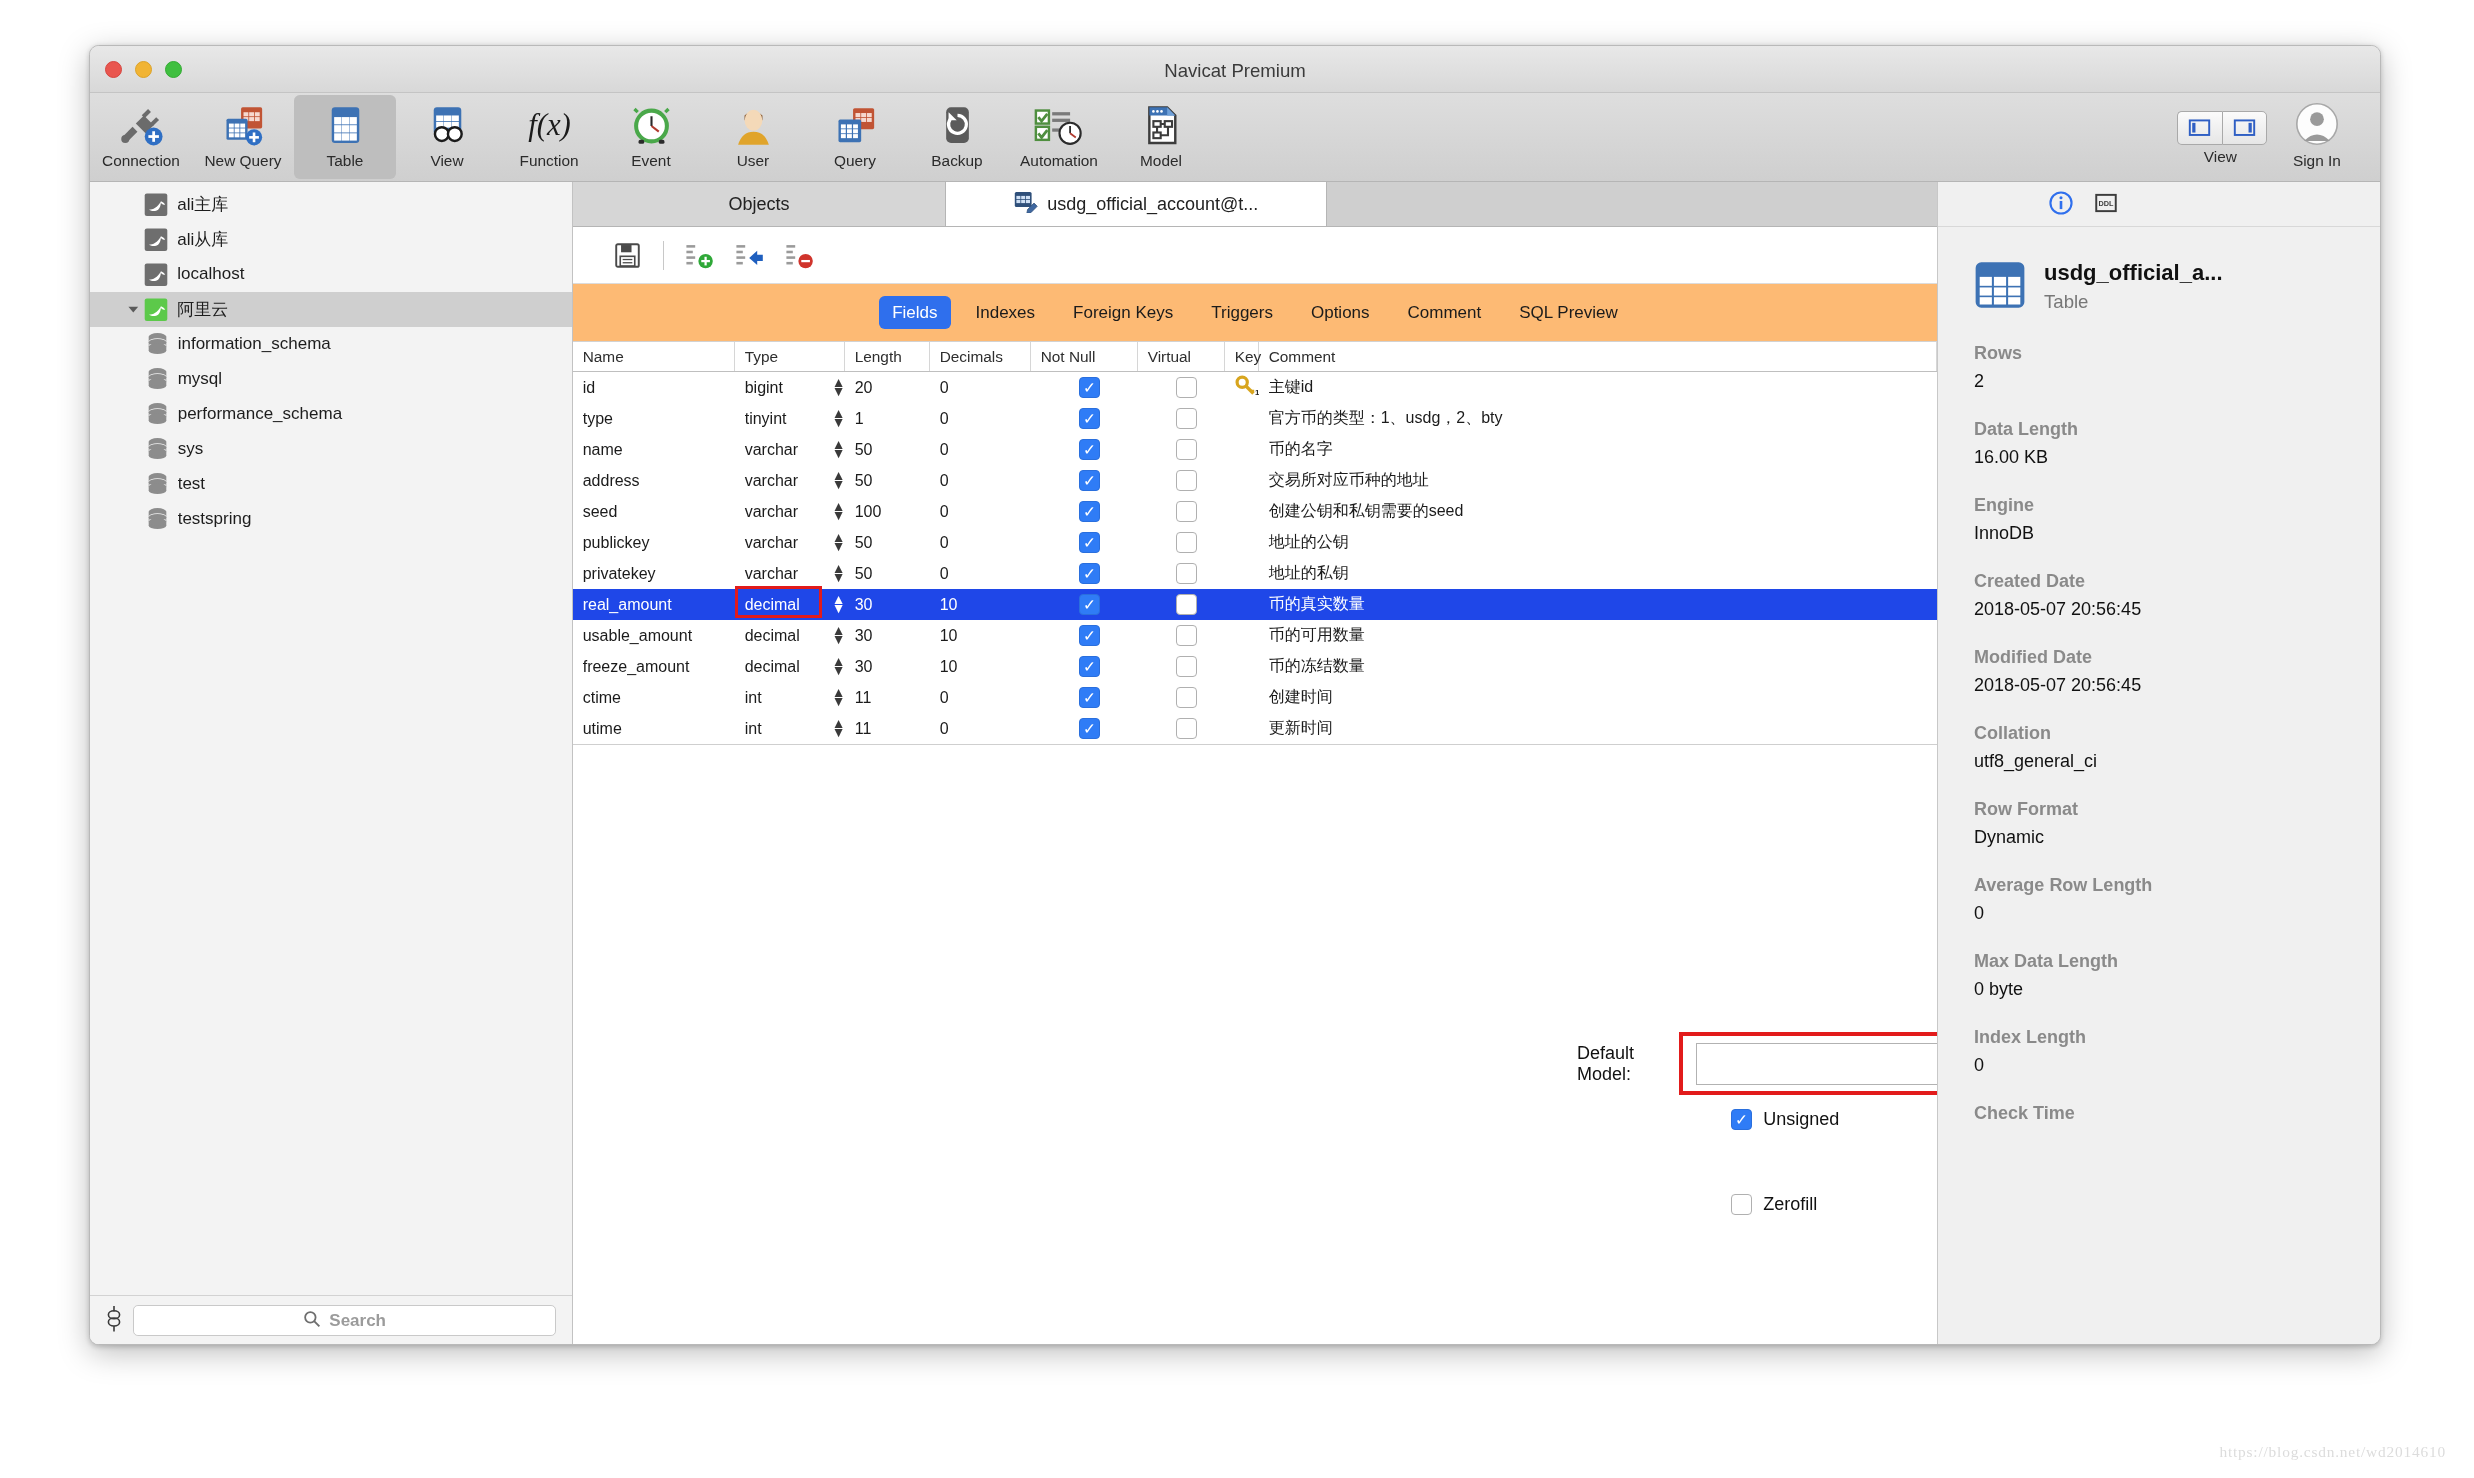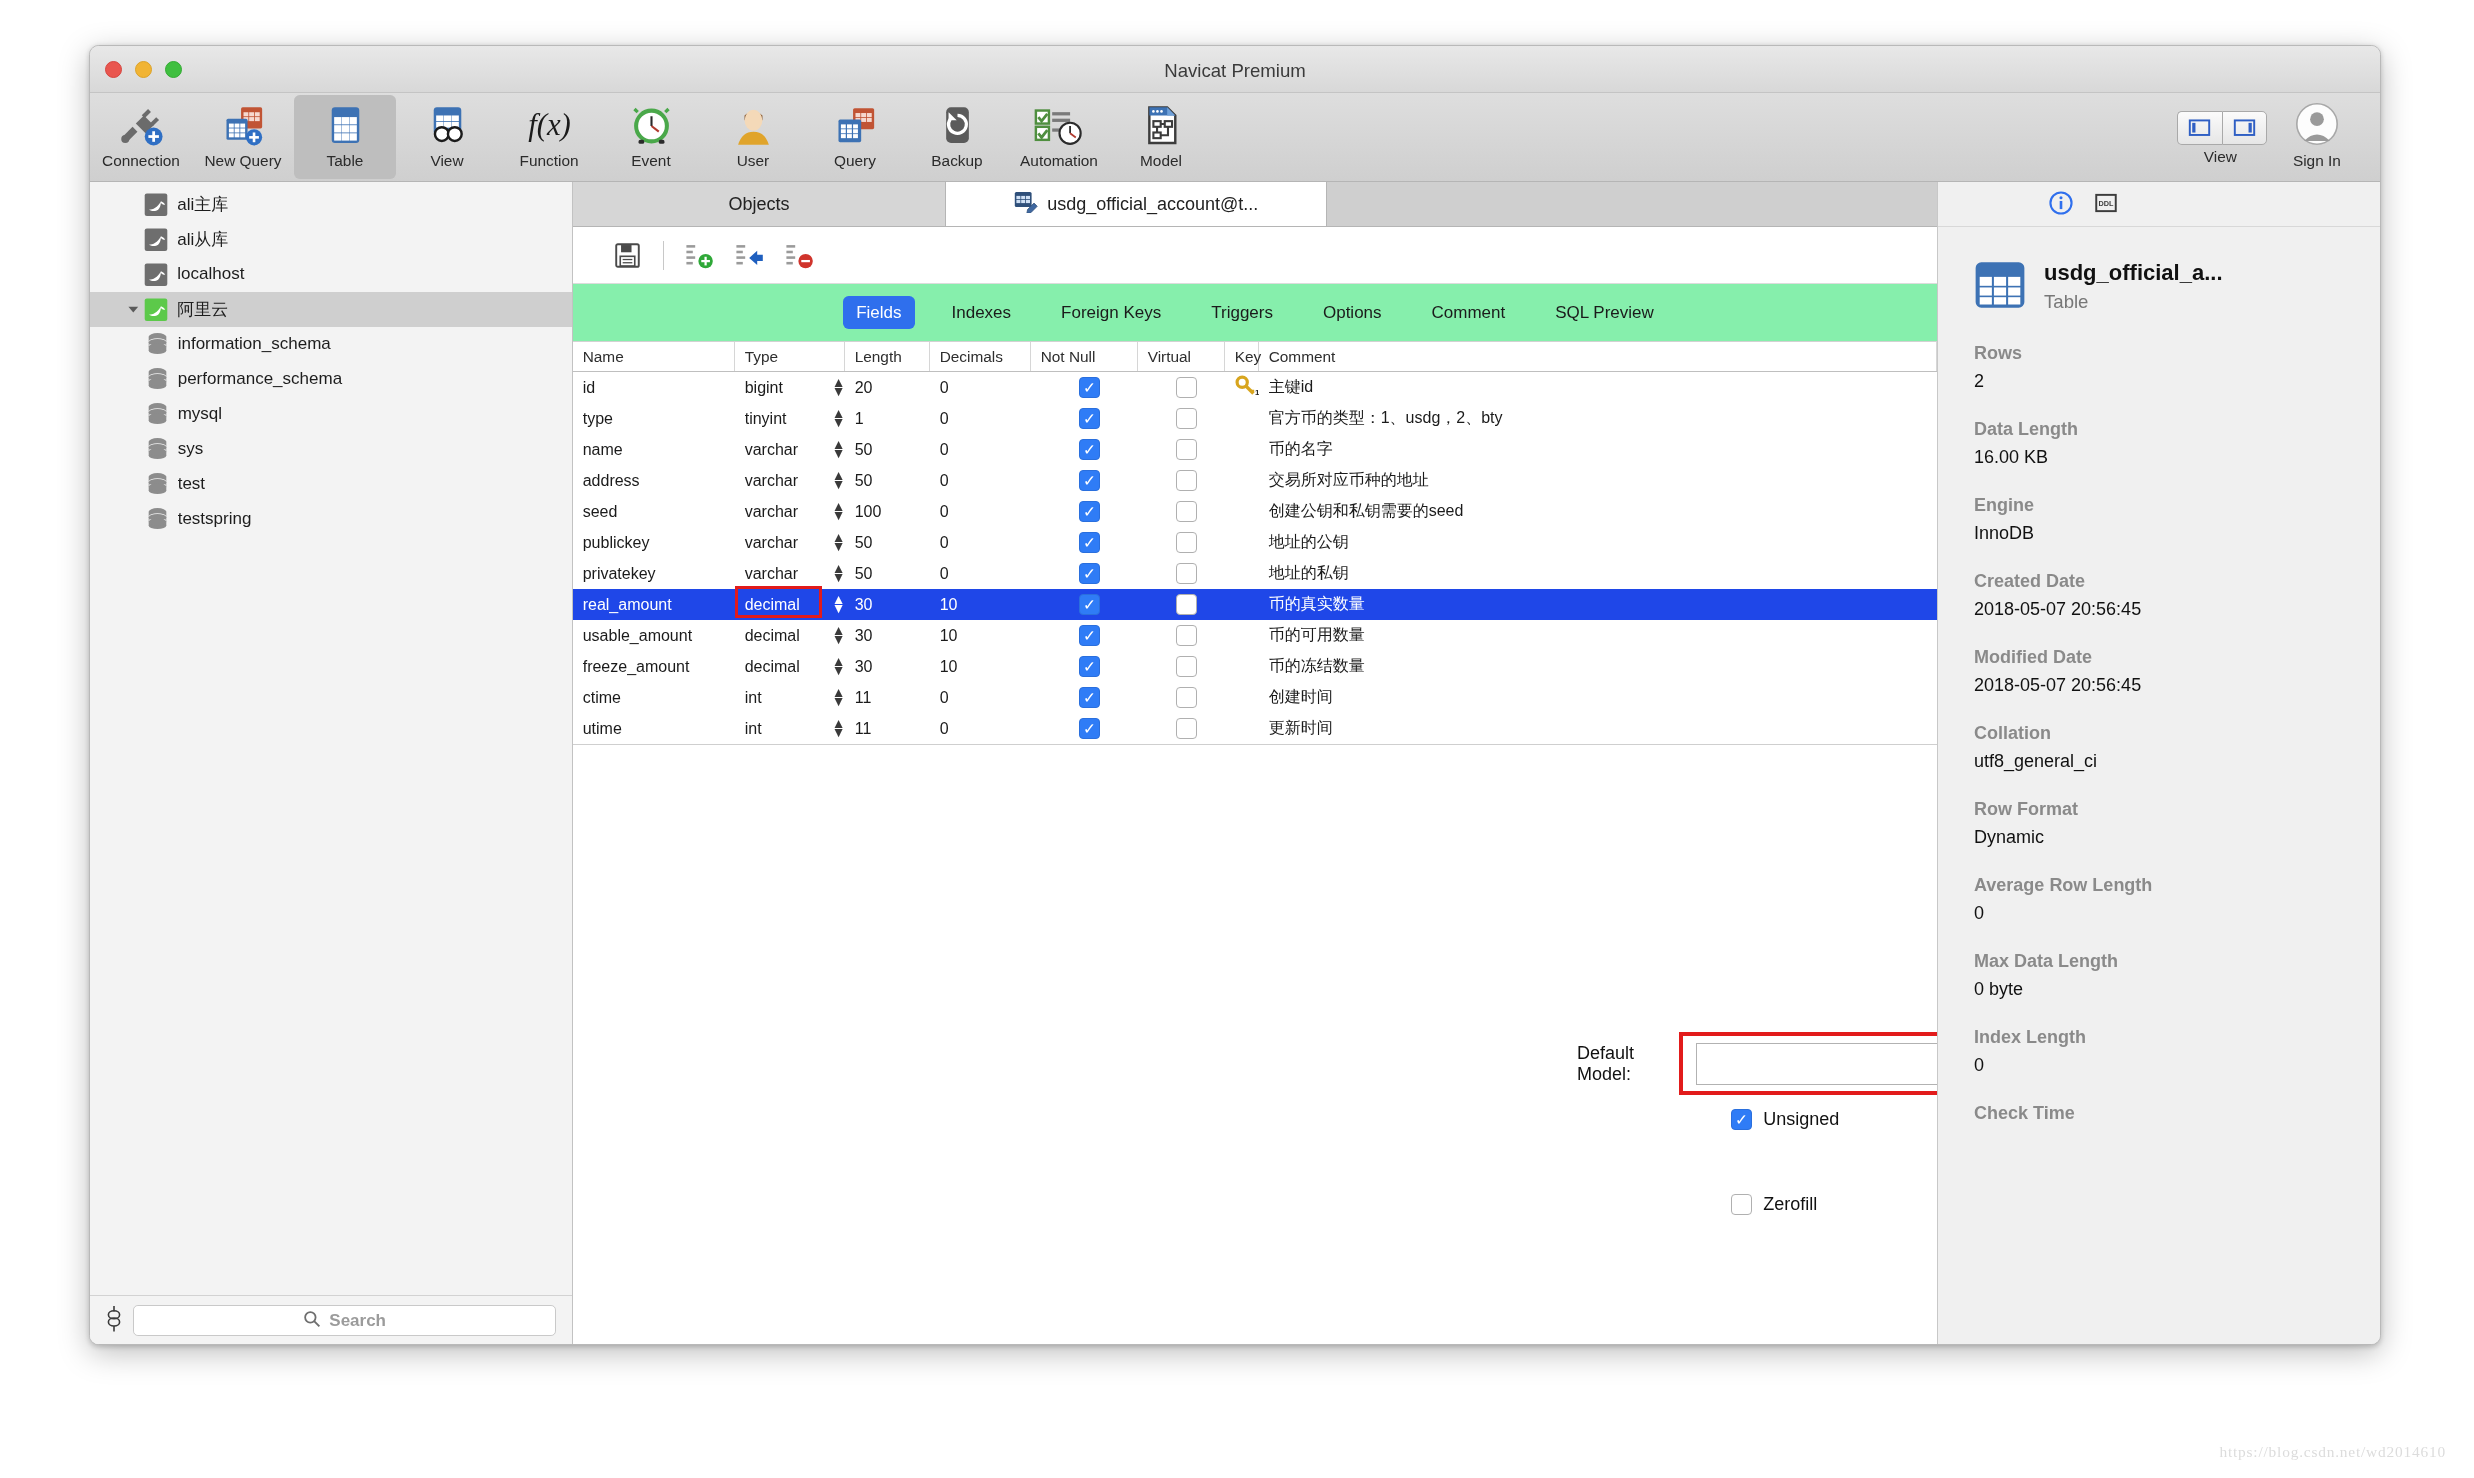--- a/index.html
+++ b/index.html
@@ -105,21 +105,21 @@
   .tab.objects { width:373px; background:#d6d6d6; }
   .tab.active { background:#ffffff; width:381px; }
 
   .fieldtools {
     height:57px; display:flex; align-items:center; padding-left:29px; gap:0;
     border-bottom:0.8px solid #dcdcdc; background:#fff;
   }
   .ft-btn { width:50px;height:42px;display:flex;align-items:center;justify-content:center;}
   .ft-sep { width:0.8px;height:29px;background:#c8c8c8;margin:0 11.3px; }
 
-  .subtabs { height:57px; display:flex; align-items:center; justify-content:center; gap:24px; background:#86efac;}
+  .subtabs { height:57px; display:flex; align-items:center; justify-content:center; gap:12px; background:#fdba74;}
   .stab { font-size:17px; color:#1b1b1b; padding:6.5px 13px; border-radius:5.7px; white-space:nowrap;}
   .stab.active { background:#2f6fed; color:#fff; }
 
   
   .grid { background:#fff; position:relative; }
   .grid-head {
     display:flex; height:31px; border-top:0.8px solid #d2d2d2; border-bottom:0.8px solid #bfbfbf;
     background:#fff;
   }
   .gh {
@@ -483,33 +483,33 @@
             <div class="tnode child">
               <span class="dbicon"><svg width="21" height="24" viewBox="0 0 26 30">
                   <ellipse cx="13" cy="6" rx="11" ry="4.6" fill="#8c8c8c"></ellipse>
                   <rect x="2" y="6" width="22" height="17" fill="#8c8c8c"></rect>
                   <ellipse cx="13" cy="23" rx="11" ry="4.6" fill="#8c8c8c"></ellipse>
                   <ellipse cx="13" cy="12" rx="11" ry="4.2" fill="#f3f3f3"></ellipse>
                   <ellipse cx="13" cy="17.5" rx="11" ry="4.2" fill="#f3f3f3"></ellipse>
                   <ellipse cx="13" cy="13" rx="11" ry="4.2" fill="#8c8c8c"></ellipse>
                   <ellipse cx="13" cy="18.5" rx="11" ry="4.2" fill="#8c8c8c"></ellipse>
                 </svg></span>
-              <span>performance_schema</span>
+              <span>mysql</span>
             </div>
             <div class="tnode child">
               <span class="dbicon"><svg width="21" height="24" viewBox="0 0 26 30">
                   <ellipse cx="13" cy="6" rx="11" ry="4.6" fill="#8c8c8c"></ellipse>
                   <rect x="2" y="6" width="22" height="17" fill="#8c8c8c"></rect>
                   <ellipse cx="13" cy="23" rx="11" ry="4.6" fill="#8c8c8c"></ellipse>
                   <ellipse cx="13" cy="12" rx="11" ry="4.2" fill="#f3f3f3"></ellipse>
                   <ellipse cx="13" cy="17.5" rx="11" ry="4.2" fill="#f3f3f3"></ellipse>
                   <ellipse cx="13" cy="13" rx="11" ry="4.2" fill="#8c8c8c"></ellipse>
                   <ellipse cx="13" cy="18.5" rx="11" ry="4.2" fill="#8c8c8c"></ellipse>
                 </svg></span>
-              <span>mysql</span>
+              <span>performance_schema</span>
             </div>
             <div class="tnode child">
               <span class="dbicon"><svg width="21" height="24" viewBox="0 0 26 30">
                   <ellipse cx="13" cy="6" rx="11" ry="4.6" fill="#8c8c8c"></ellipse>
                   <rect x="2" y="6" width="22" height="17" fill="#8c8c8c"></rect>
                   <ellipse cx="13" cy="23" rx="11" ry="4.6" fill="#8c8c8c"></ellipse>
                   <ellipse cx="13" cy="12" rx="11" ry="4.2" fill="#f3f3f3"></ellipse>
                   <ellipse cx="13" cy="17.5" rx="11" ry="4.2" fill="#f3f3f3"></ellipse>
                   <ellipse cx="13" cy="13" rx="11" ry="4.2" fill="#8c8c8c"></ellipse>
                   <ellipse cx="13" cy="18.5" rx="11" ry="4.2" fill="#8c8c8c"></ellipse>

